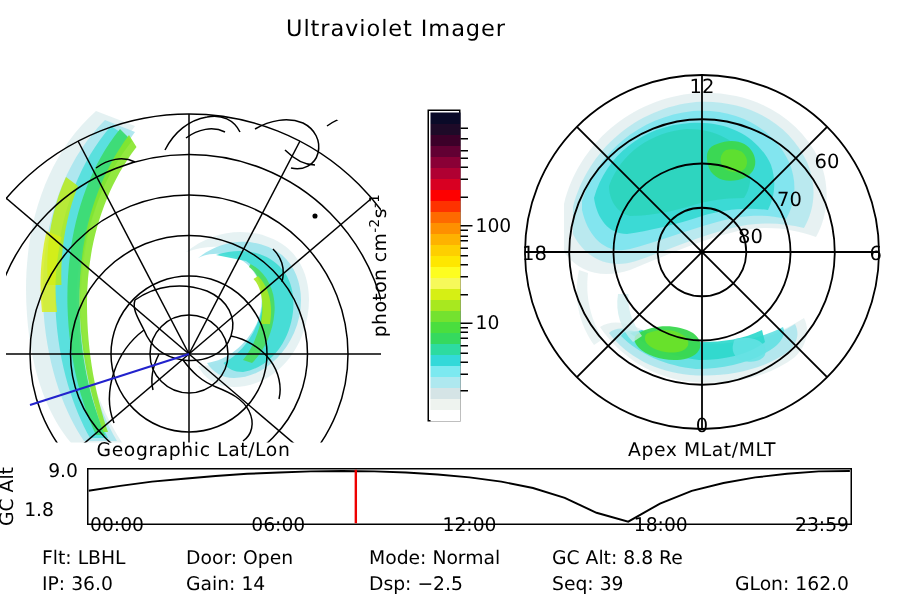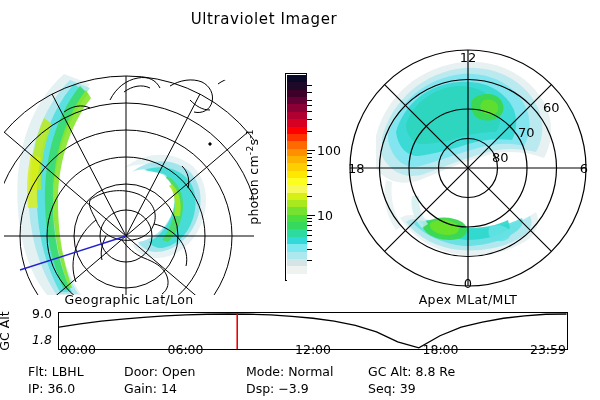--- a/index.html
+++ b/index.html
@@ -103,21 +103,21 @@
     white-space: nowrap;
   }
   .strip-ytick {
     position: absolute;
     font-size: 12.5px;
     text-align: right;
     width: 34px;
     white-space: nowrap;
   }
   #strip-ytop { left: 18px; top: 6px; }
-  #strip-ybot { left: 18px; top: 32px; font-style: italic; }
+  #strip-ybot { left: 2px; top: 32px; }
   .strip-xtick {
     position: absolute;
     top: 42px;
     font-size: 12.5px;
     white-space: nowrap;
     transform: translateX(-50%);
   }
 
   
   #footer {
@@ -375,16 +375,17 @@
 <div id="footer" class="abs">
   <div class="foot-row" id="foot-row-0">
       <div class="foot-cell fc0"><span>Flt: </span><span>LBHL</span></div>
       <div class="foot-cell fc1"><span>Door: </span><span>Open</span></div>
       <div class="foot-cell fc2"><span>Mode: </span><span>Normal</span></div>
       <div class="foot-cell fc3"><span>GC Alt: </span><span>8.8 Re</span></div>
     </div>
   <div class="foot-row" id="foot-row-1">
       <div class="foot-cell fc0"><span>IP: </span><span>36.0</span></div>
       <div class="foot-cell fc1"><span>Gain: </span><span>14</span></div>
-      <div class="foot-cell fc2"><span>Dsp: </span><span>−3.9</span></div>
+      <div class="foot-cell fc2"><span>Dsp: </span><span>−2.5</span></div>
       <div class="foot-cell fc3"><span>Seq: </span><span>39</span></div>
+      <div class="foot-cell fc4"><span>GLon: </span><span>162.0</span></div>
     </div>
 </div>
 
 </body></html>

